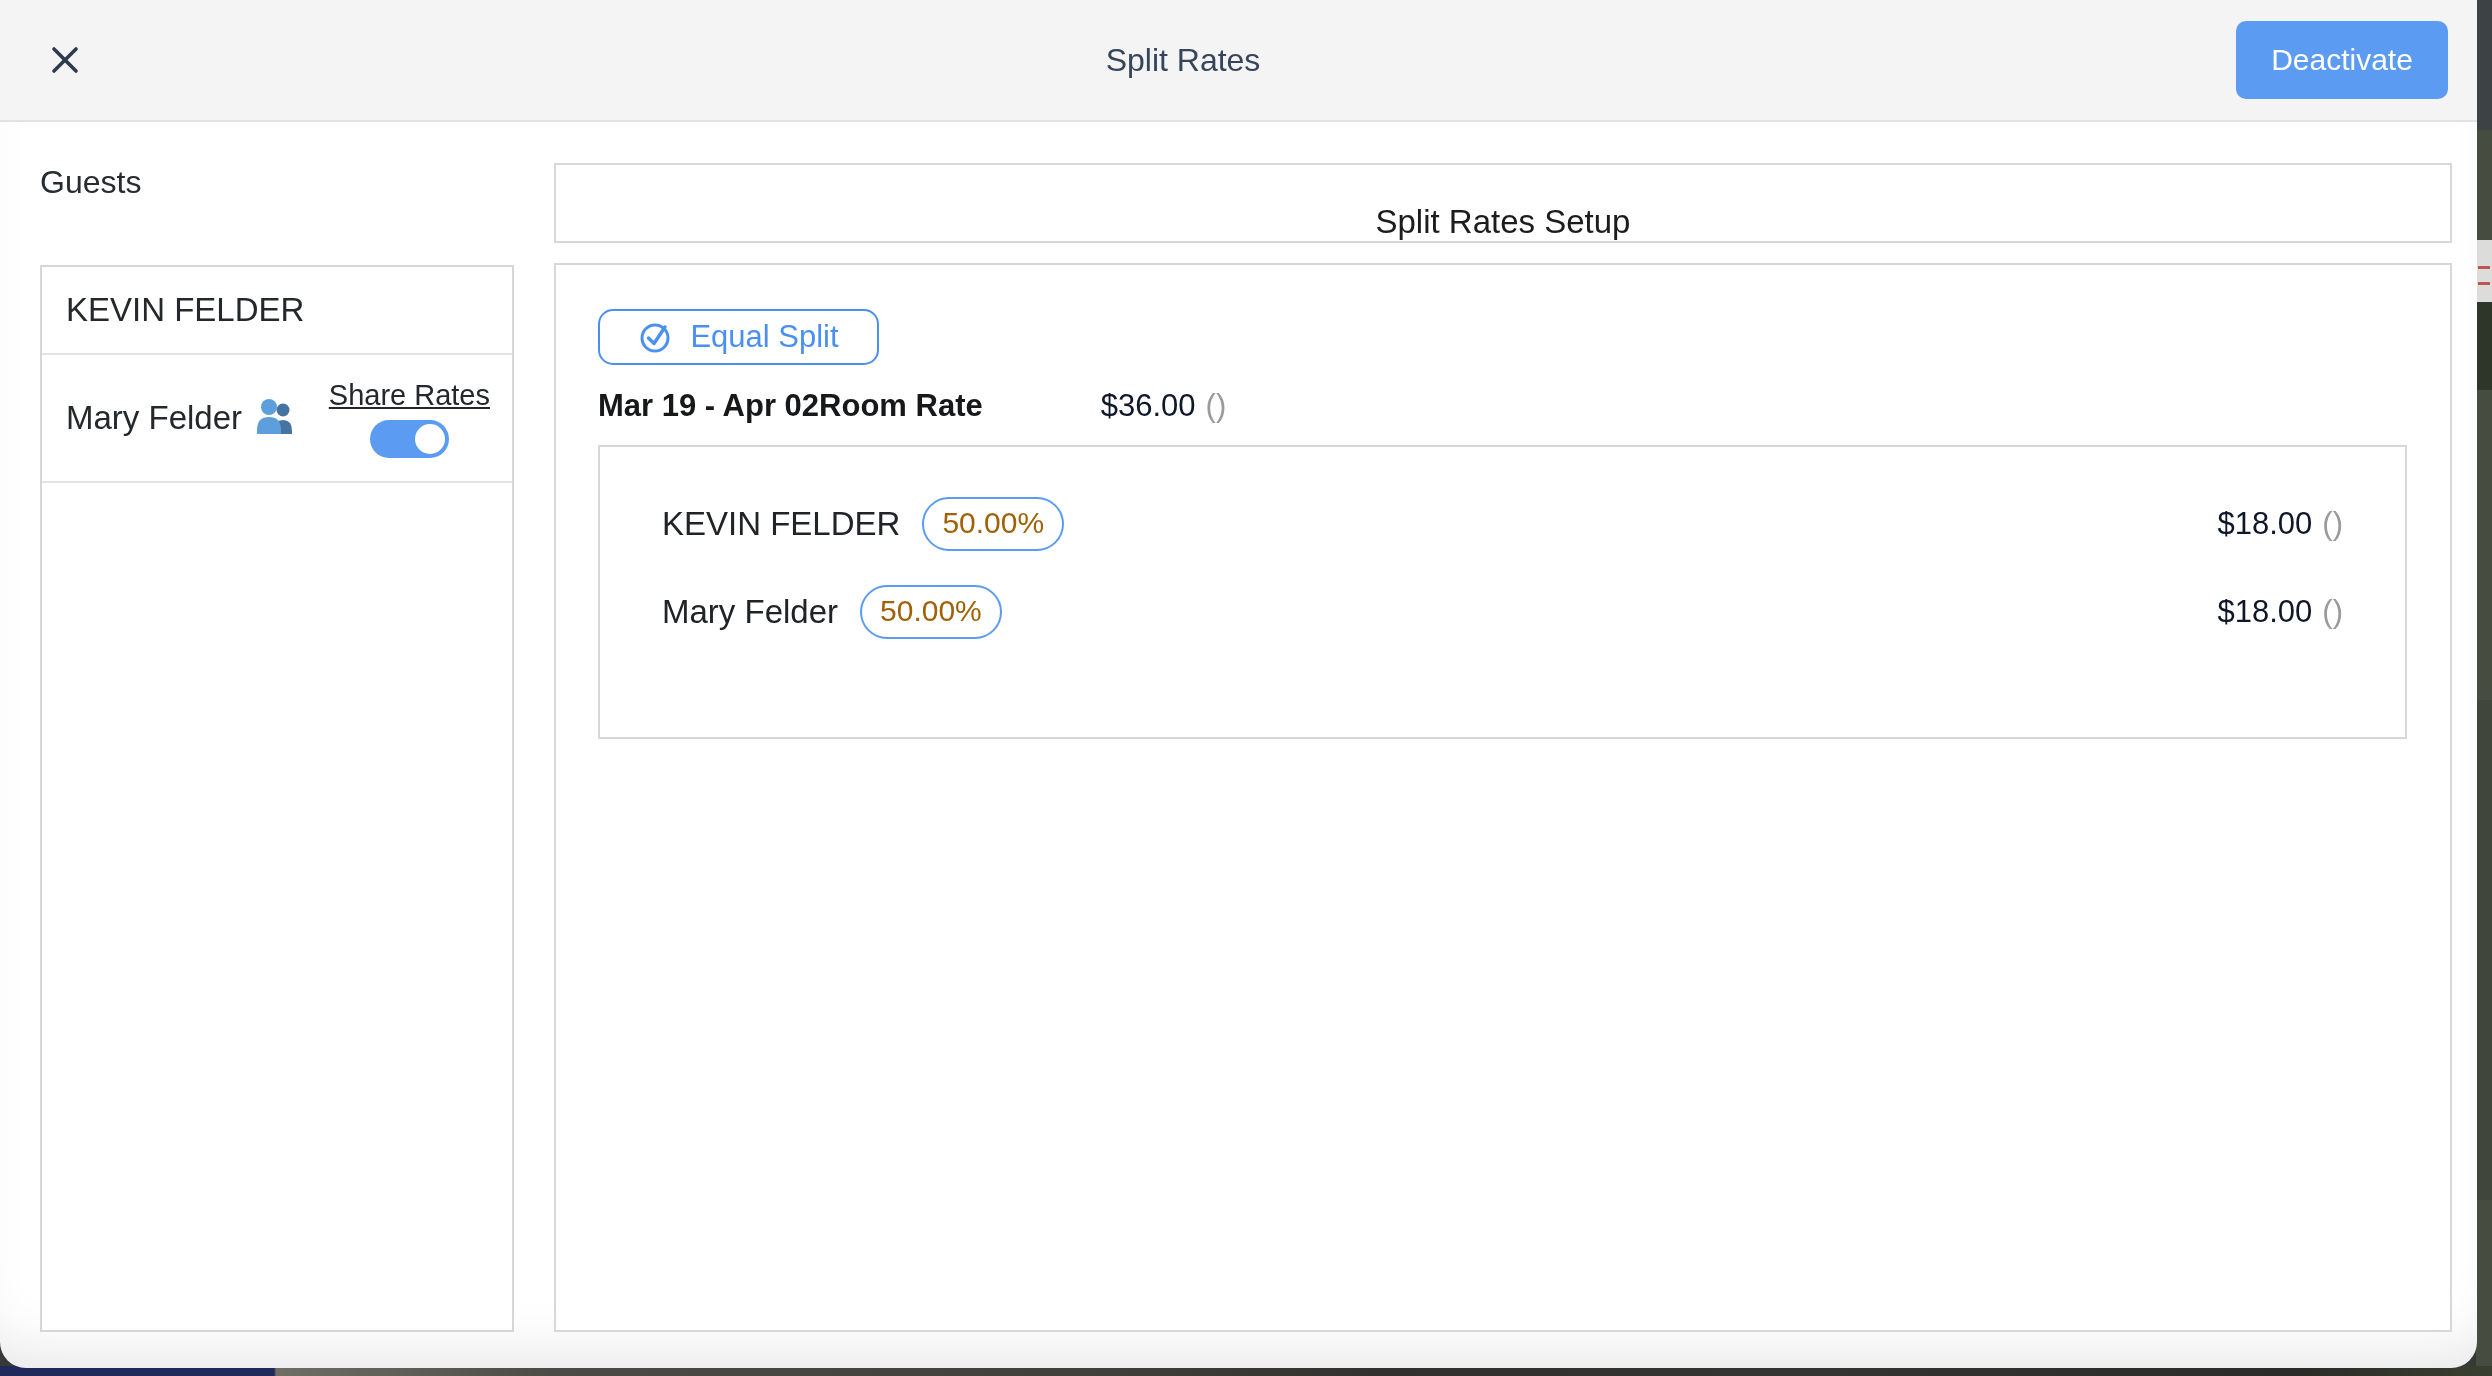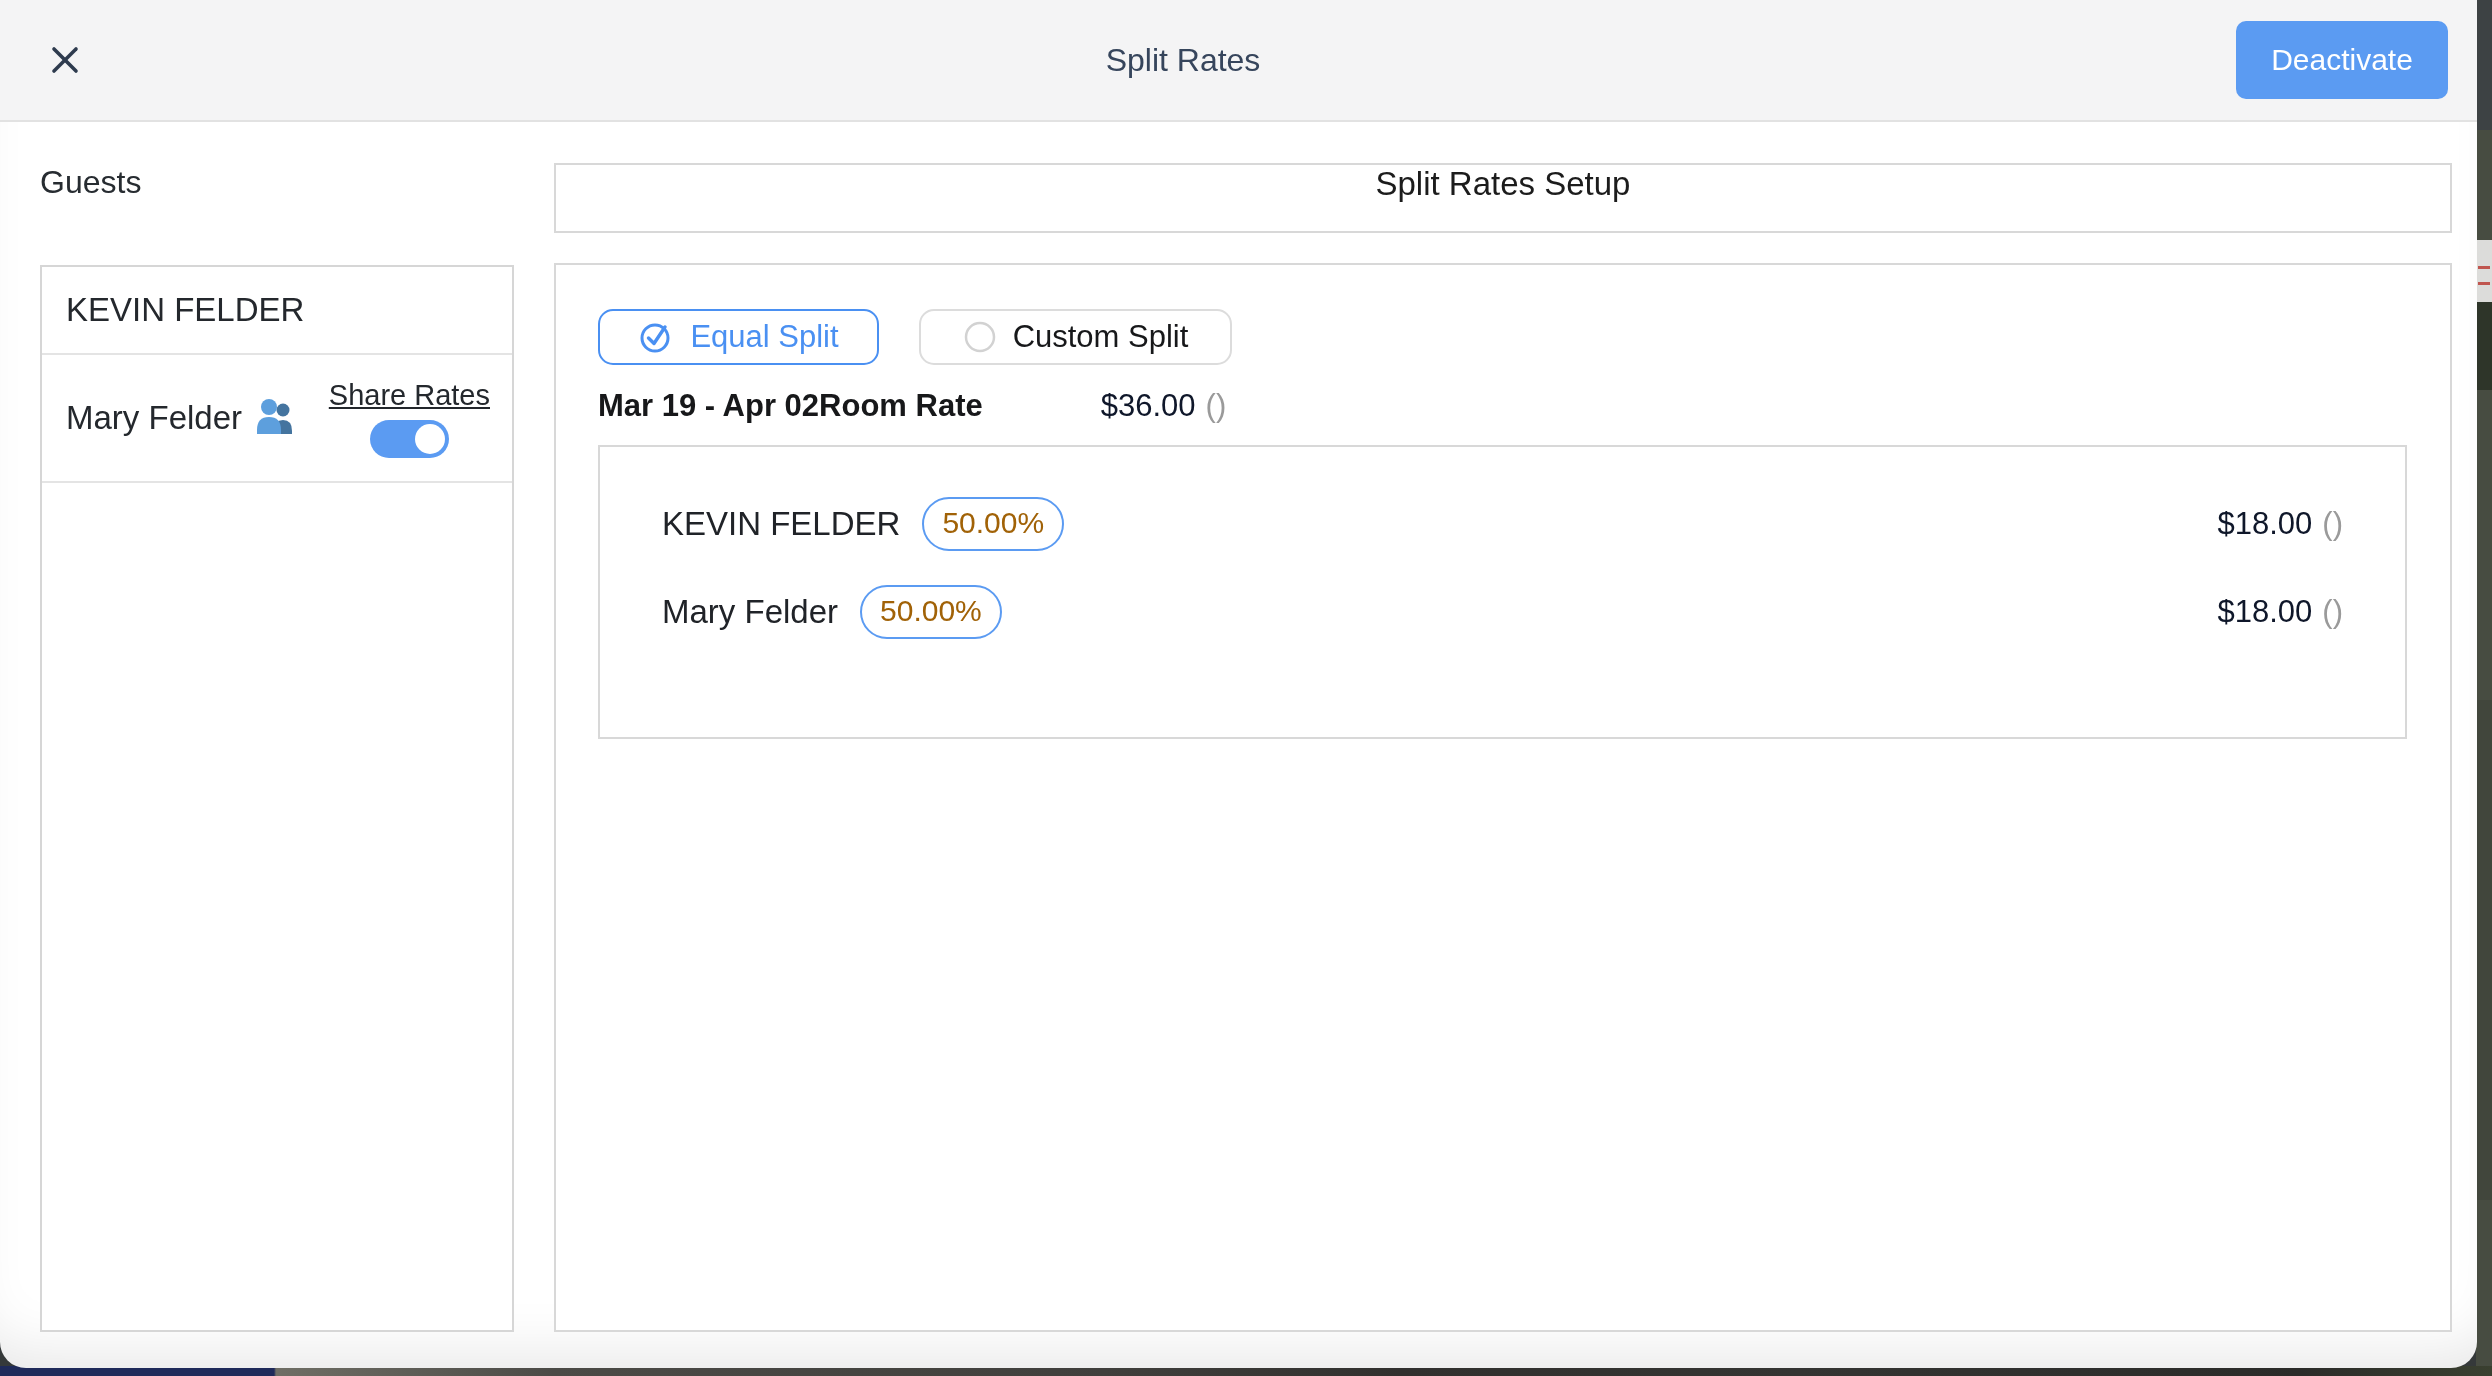--- a/index.html
+++ b/index.html
@@ -57,23 +57,23 @@
   }
   .guest-name-wrap { display:flex; align-items:center; font-size:33px; color:#24282d; }
   .people-icon { margin-left:12px; margin-top:6px; }
   .share-rates-col { display:flex; flex-direction:column; align-items:center; margin-right:22px;text-decoration:underline; }
   .share-rates-label { font-size:29px; color:#24282d; margin-bottom:8px; }
   .toggle { position:relative; width:79px; height:38px; border-radius:19px; background:#5b9bf2; cursor:pointer; }
   .toggle .knob { position:absolute; top:4px; right:4px; width:30px; height:30px; border-radius:50%; background:#fff; }
 
   
   .setup-header {
-    position:absolute; left:554px; top:163px; width:1898px; height:70px;
+    position:absolute; left:554px; top:163px; width:1898px; height:80px;
     border:2px solid #d8d8d8; background:#fff;
-    display:flex; align-items:flex-start; justify-content:center;
+    display:flex; align-items:flex-end; justify-content:center;
     font-size:33px; color:#1c1c1c;
   }
   .main-panel {
     position:absolute; left:554px; top:263px; width:1898px; height:1069px;
     border:2px solid #d8d8d8; background:#fff;
   }
   .split-buttons { position:absolute; left:42px; top:44px; display:flex; }
   .split-btn {
     height:56px; display:flex; align-items:center; justify-content:center;
     border-radius:15px; background:#fff; font-size:31px; cursor:pointer;
@@ -168,28 +168,20 @@
     <div class="split-buttons">
       <div class="split-btn selected">
         <span class="ic">
           <svg width="36" height="36" viewBox="0 0 36 36">
             <circle cx="17" cy="19" r="13" fill="none" stroke="#4a90f2" stroke-width="3"></circle>
             <path d="M10.5 19 l5.5 5.5 L27 8" fill="none" stroke="#4a90f2" stroke-width="3.4" stroke-linecap="round" stroke-linejoin="round"></path>
           </svg>
         </span>
         <span>Equal Split</span>
       </div>
-      <div class="split-btn unselected">
-        <span class="ic">
-          <svg width="34" height="34" viewBox="0 0 34 34">
-            <circle cx="17" cy="17" r="14" fill="none" stroke="#d2d2d2" stroke-width="2.5"></circle>
-          </svg>
-        </span>
-        <span>Custom Split</span>
-      </div>
     </div>
 
     <div class="period-row">
       <span class="date-range">Mar 19 - Apr 02</span>
       <span class="rate-group">
         <span class="room-rate-label">Room Rate</span>
         <span class="amount">$36.00</span>
         <span class="paren">()</span>
       </span>
     </div>

